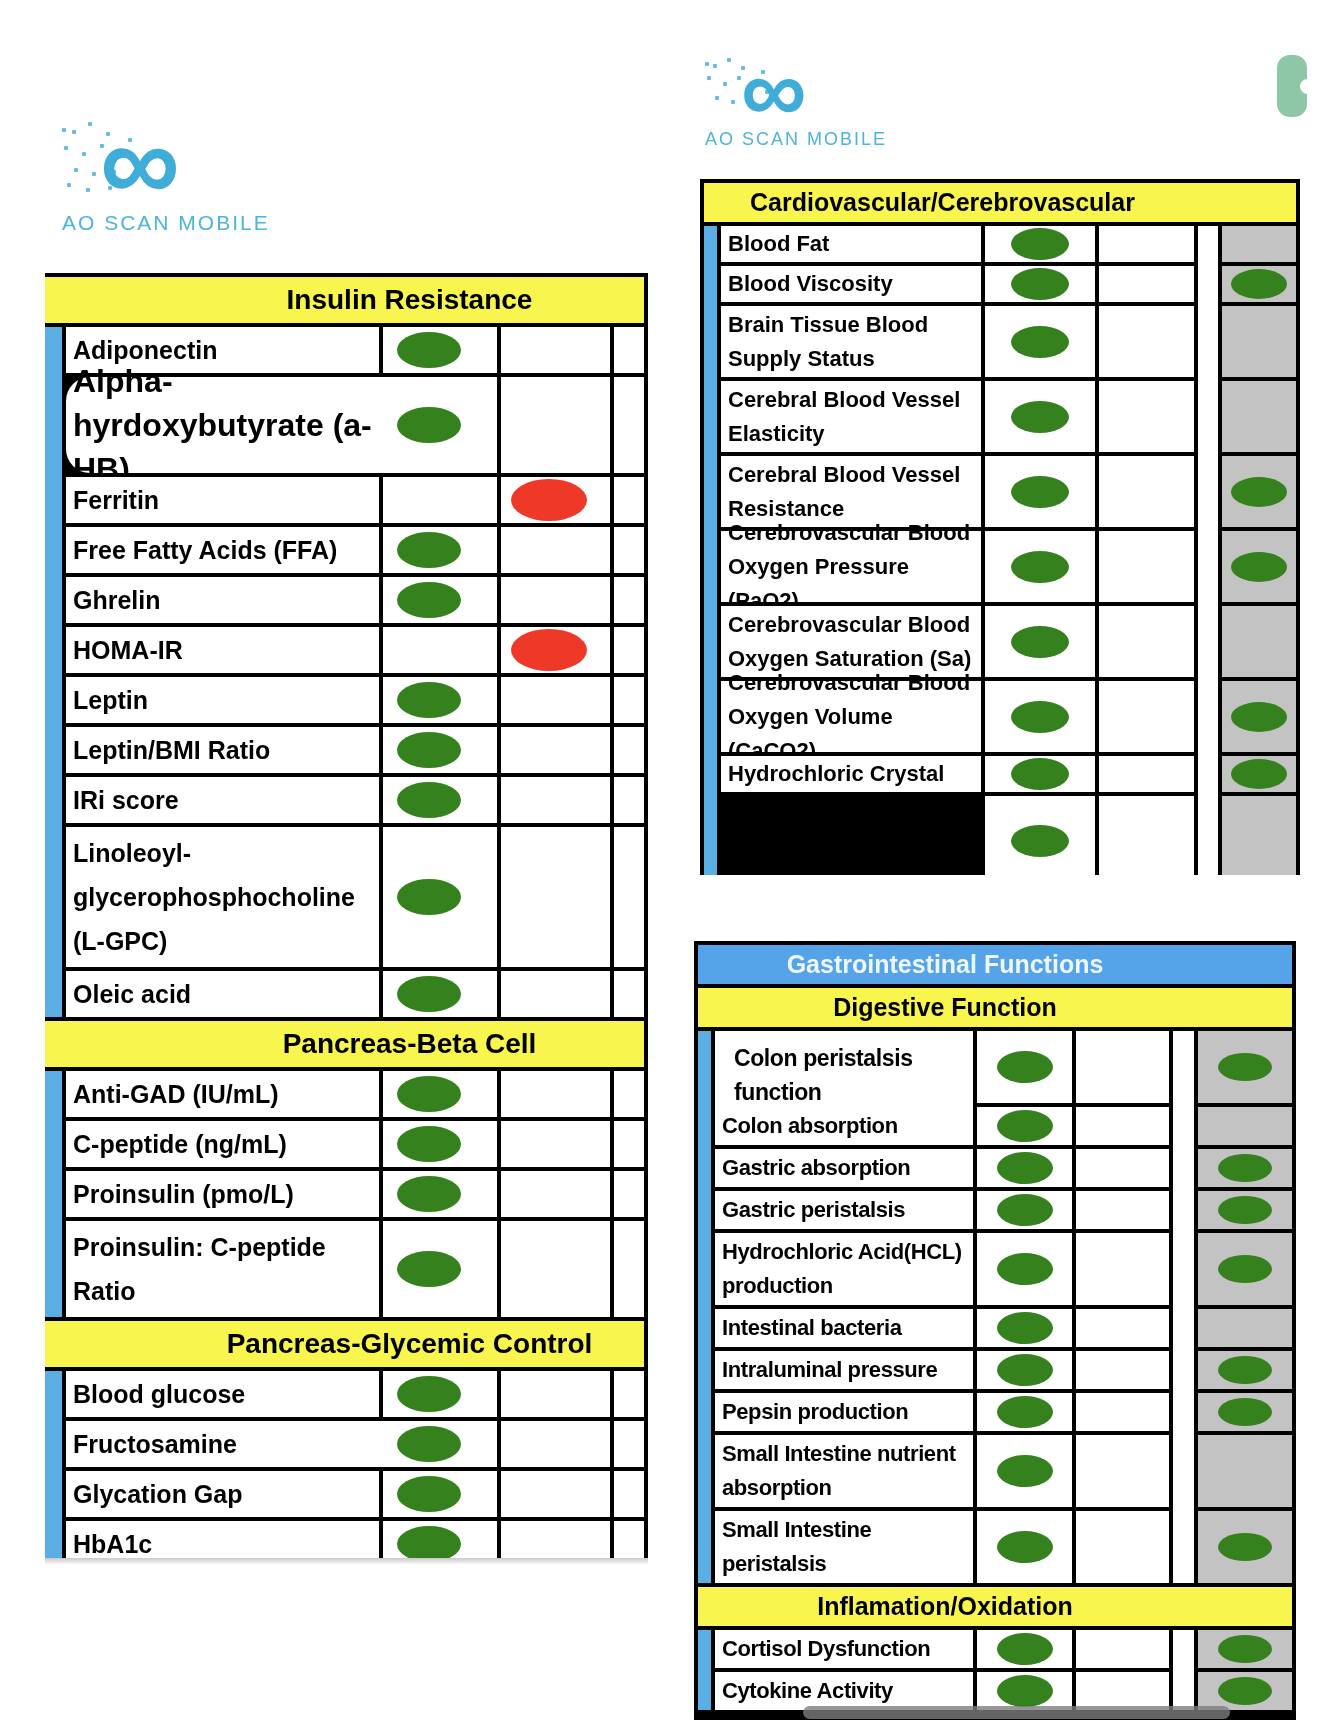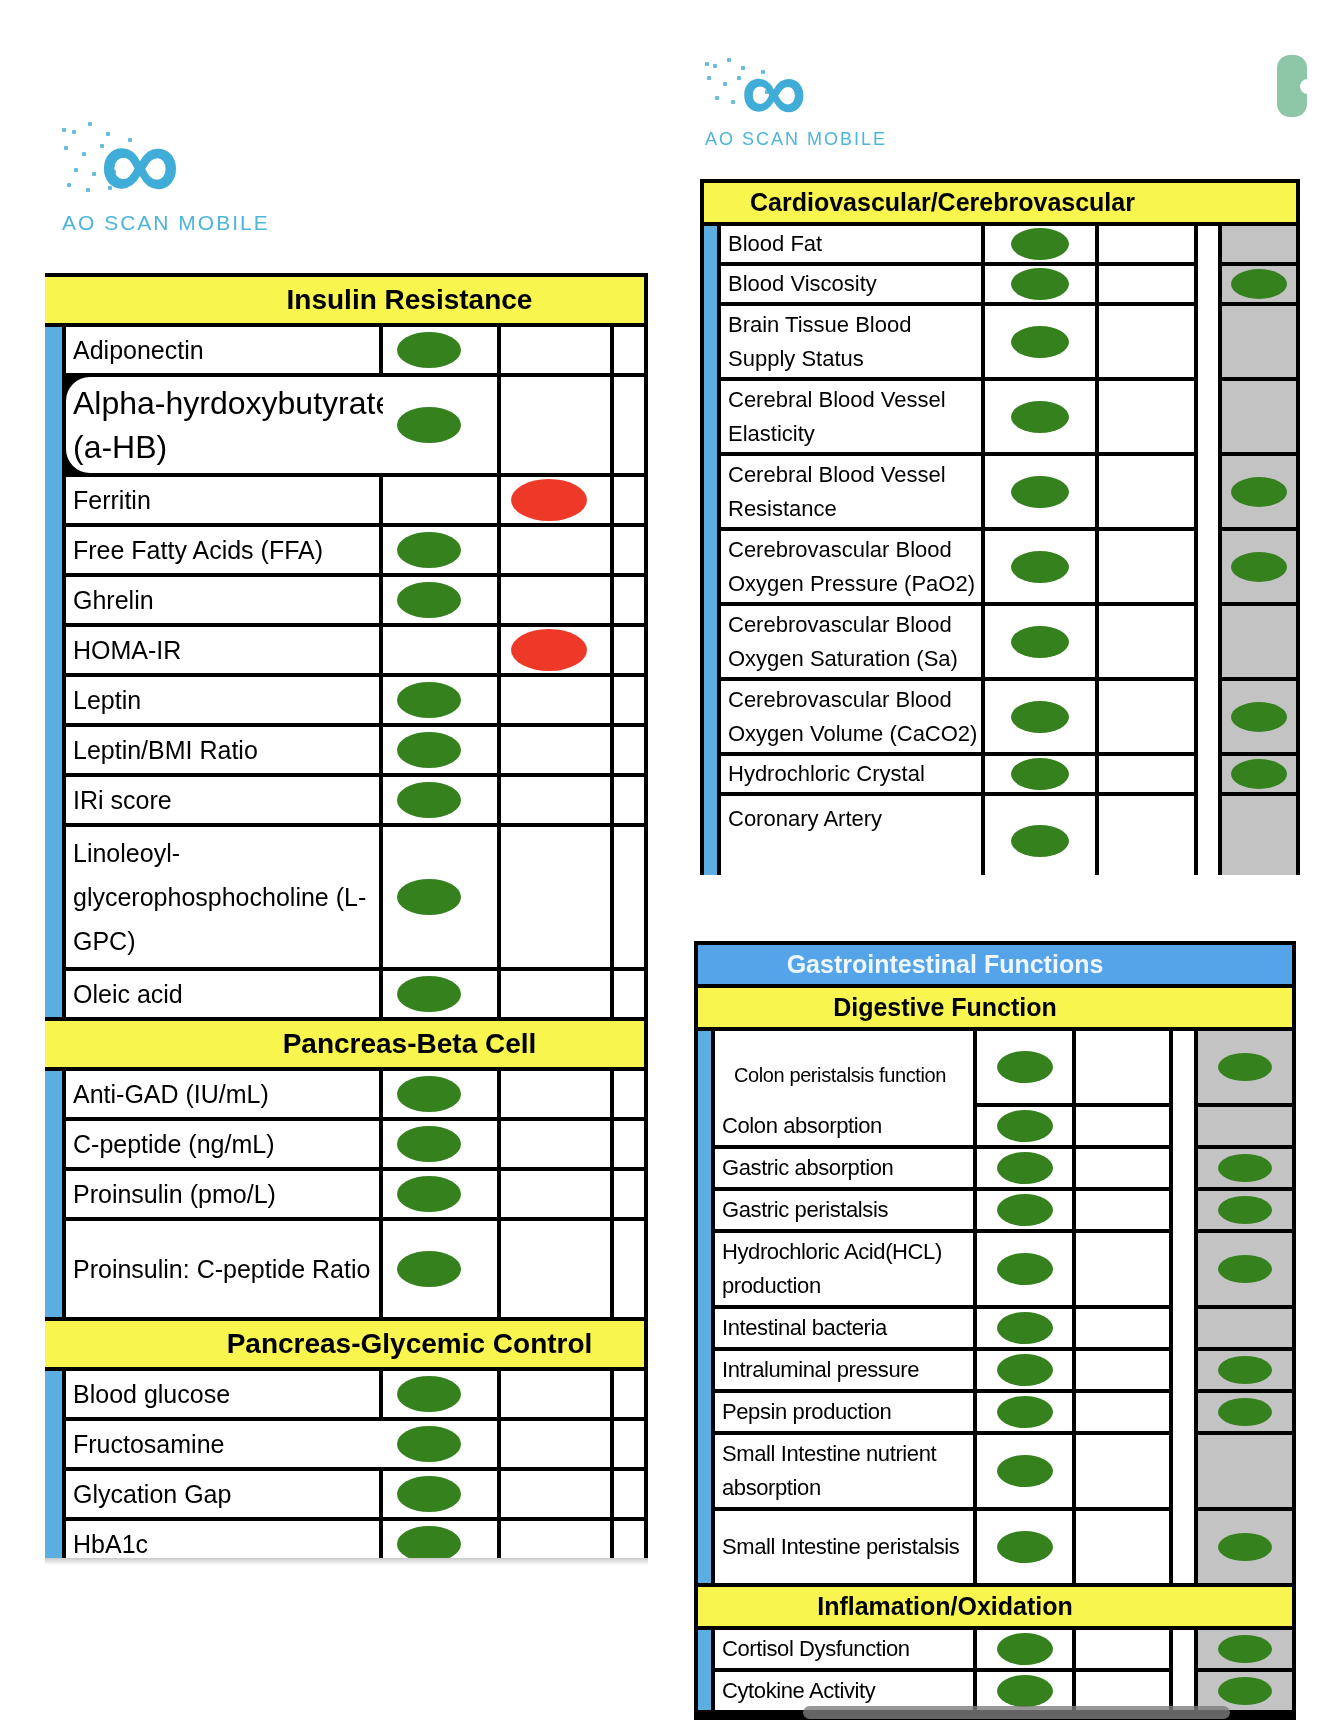--- a/index.html
+++ b/index.html
@@ -50,21 +50,21 @@
   
   .rtable{position:absolute;background:var(--black);overflow:hidden;}
   .rtable *{box-sizing:border-box;}
   .band{position:absolute;display:flex;align-items:center;justify-content:center;font-weight:bold;color:#000;}
   .band.yellow{background:var(--yellow);}
   .band.blue{background:var(--blue-header);color:#eef7ff;}
   .cell{position:absolute;background:#fff;display:flex;align-items:center;}
   .cell.gray{background:var(--gray-cell);justify-content:center;}
   .cell.dotc{justify-content:flex-start;}
   .cell.dotcenter{justify-content:center;}
-  .cell.label{font-weight:normal;color:#000;padding-left:7px;padding-right:2px;}
+  .cell.label{font-weight:bold;color:#000;padding-left:7px;padding-right:2px;}
   .oval{border-radius:50%;flex:0 0 auto;}
   .overlay-strip{position:absolute;background:var(--blue-strip);}
   .overlay-channel{position:absolute;background:#fff;}
 
   
   #side-button{
     position:absolute;left:1277px;top:55px;width:30px;height:62px;
     background:var(--teal);border-radius:13px;border:none;padding:0;cursor:pointer;
   }
   #side-button::after{
@@ -316,35 +316,34 @@
     <div class="cell label" style="left: 21px; top: 577px; width: 260px; height: 36px; font-size: 22px; line-height: 34px;">Hydrochloric Crystal</div>
     <div class="cell dotcenter" style="left: 285px; top: 577px; width: 110px; height: 36px;">
       <div class="oval" style="width: 58px; height: 32px; background: var(--green);"></div>
     </div>
     <div class="cell dotcenter" style="left: 399px; top: 577px; width: 95px; height: 36px;"></div>
     <div class="cell" style="left: 498px; top: 577px; width: 20px; height: 36px;"></div>
     <div class="cell gray" style="left: 522px; top: 577px; width: 74px; height: 36px;">
       <div class="oval" style="width: 56px; height: 30px; background: var(--green);"></div>
     </div>
     <div class="cell" style="left: 4px; top: 617px; width: 13px; height: 90px; background: transparent;"></div>
-    <div class="cell label" style="left: 21px; top: 617px; width: 260px; height: 90px; font-size: 22px; line-height: 34px; align-items: flex-start; padding-top: 6px;">Coronary Artery</div>
     <div class="cell dotcenter" style="left: 285px; top: 617px; width: 110px; height: 90px;">
       <div class="oval" style="width: 58px; height: 32px; background: var(--green);"></div>
     </div>
     <div class="cell dotcenter" style="left: 399px; top: 617px; width: 95px; height: 90px;"></div>
     <div class="cell" style="left: 498px; top: 617px; width: 20px; height: 90px;"></div>
     <div class="cell gray" style="left: 522px; top: 617px; width: 74px; height: 90px;"></div>
     <div class="overlay-strip" style="left: 4px; top: 47px; width: 13px; height: 660px;"></div>
     <div class="overlay-channel" style="left: 498px; top: 47px; width: 20px; height: 660px;"></div>
   </div>
 <div class="rtable" id="gastro-table" style="left: 694px; top: 941px; width: 602px; height: 779px;">
     <div class="band blue" style="left: 4px; top: 4px; width: 594px; height: 39px; font-size: 25px; padding-left: 0px; padding-right: 100px;">Gastrointestinal Functions</div>
     <div class="band yellow" style="left: 4px; top: 47px; width: 594px; height: 39px; font-size: 25px; padding-left: 0px; padding-right: 100px;">Digestive Function</div>
     <div class="cell" style="left: 4px; top: 90px; width: 13px; height: 72px; background: transparent;"></div>
-    <div class="cell label" style="left: 21px; top: 90px; width: 258px; height: 88px; font-size: 20px; line-height: 34px; letter-spacing: -0.4px; padding-left: 19px;">Colon peristalsis function</div>
+    <div class="cell label" style="left: 21px; top: 90px; width: 258px; height: 88px; font-size: 23px; line-height: 34px; letter-spacing: -0.4px; padding-left: 19px;">Colon peristalsis function</div>
     <div class="cell dotcenter" style="left: 283px; top: 90px; width: 95px; height: 72px;">
       <div class="oval" style="width: 56px; height: 32px; background: var(--green);"></div>
     </div>
     <div class="cell dotcenter" style="left: 382px; top: 90px; width: 93px; height: 72px;"></div>
     <div class="cell" style="left: 479px; top: 90px; width: 21px; height: 72px;"></div>
     <div class="cell gray" style="left: 504px; top: 90px; width: 94px; height: 72px;">
       <div class="oval" style="width: 54px; height: 28px; background: var(--green);"></div>
     </div>
     <div class="cell" style="left: 4px; top: 166px; width: 13px; height: 38px; background: transparent;"></div>
     <div class="cell label" style="left: 21px; top: 166px; width: 258px; height: 38px; font-size: 22px; line-height: 34px; letter-spacing: -0.4px;">Colon absorption</div>

